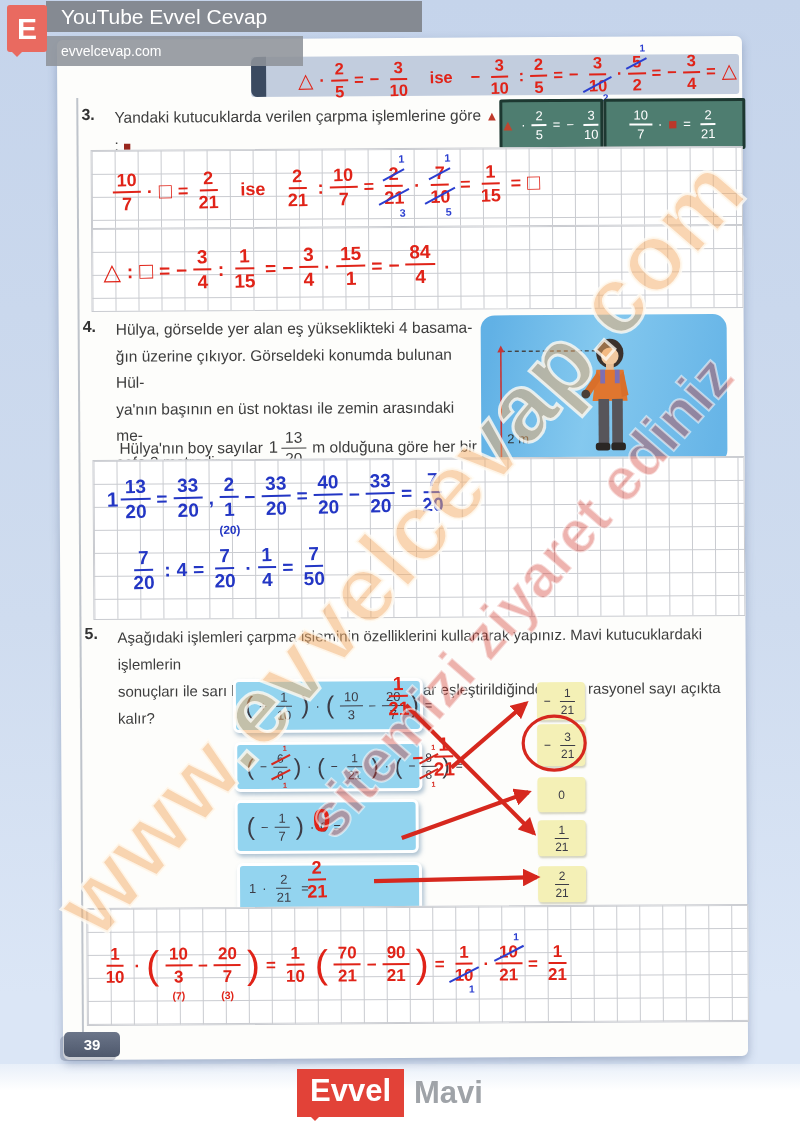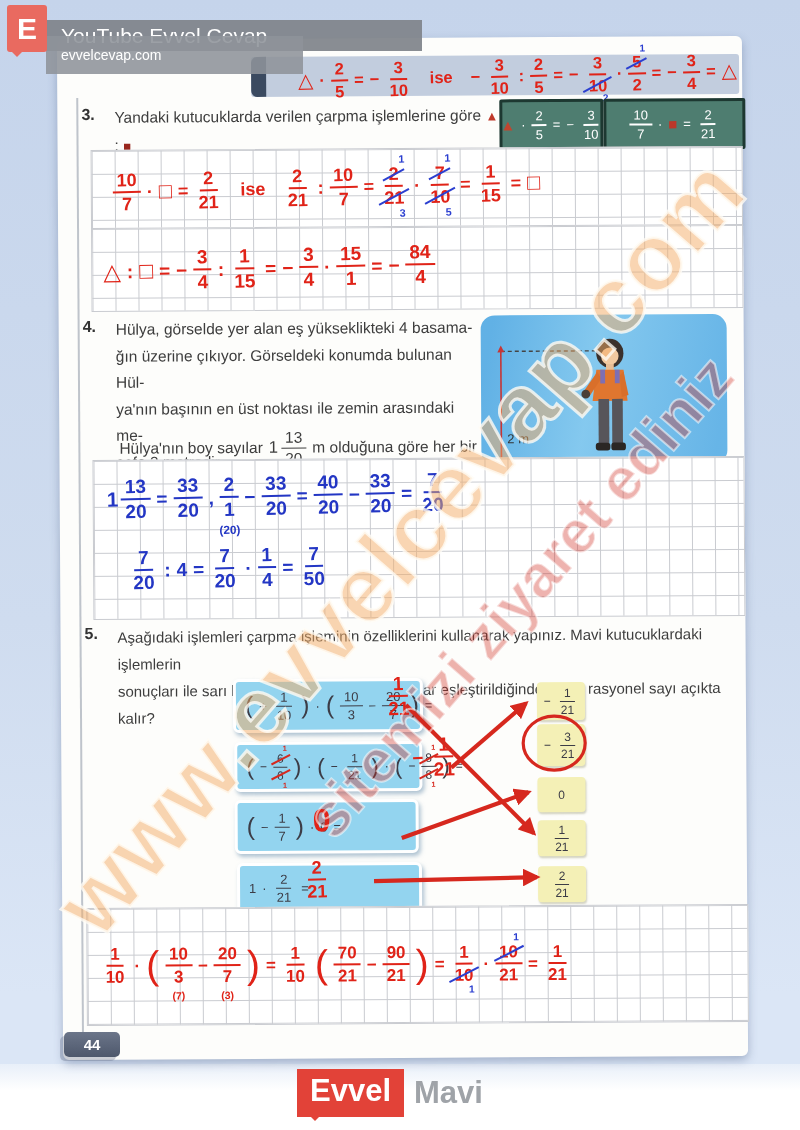--- a/index.html
+++ b/index.html
@@ -68,23 +68,23 @@
     box-shadow:1px 2px 2px rgba(150,150,110,.4);display:flex;align-items:center;justify-content:center;
     color:#4a4a4a;}
   
   #illo{position:absolute;left:418px;top:274px;width:254px;height:294px;}
   .sky{position:absolute;left:4px;top:4px;width:246px;height:150px;border-radius:14px;
     background:linear-gradient(100deg,#59ade4 5%,#7ec6ee 45%,#5fb1e6 95%);opacity:.95;}
   .step{position:absolute;border-radius:2px;}
   .ground{position:absolute;left:0;top:268px;width:252px;height:9px;background:#45464a;}
   .mlabel{position:absolute;left:30px;top:120px;color:#333;font-size:13px;}
   
-  .banner1{position:absolute;left:46px;top:20px;width:376px;height:31px;background:rgba(128,132,139,.93);
+  .banner1{position:absolute;left:46px;top:1px;width:376px;height:31px;background:rgba(128,132,139,.93);
     color:#fff;font-size:21px;display:flex;align-items:center;padding-left:15px;box-sizing:border-box;}
-  .banner2{position:absolute;left:46px;top:36px;width:257px;height:38px;background:rgba(142,147,154,.88);
+  .banner2{position:absolute;left:46px;top:36px;width:257px;height:30px;background:rgba(142,147,154,.88);
     color:#fff;font-size:14px;display:flex;align-items:center;padding-left:15px;box-sizing:border-box;}
   .elogo{position:absolute;left:7px;top:5px;width:40px;height:47px;background:#e96a60;border-radius:3px;
     color:#fff;font-size:30px;font-weight:700;display:flex;align-items:center;justify-content:center;}
   .elogo::after{content:"";position:absolute;left:3px;bottom:-12px;border:7px solid transparent;
     border-top-color:#e96a60;}
   
   .page-badge{position:absolute;left:64px;top:1032px;width:56px;height:25px;
     background:linear-gradient(180deg,#6b7589,#4e586c);border-radius:5px;color:#fff;font-weight:700;
     font-size:15px;display:flex;align-items:center;justify-content:center;
     box-shadow:-4px 4px 0 rgba(90,100,125,.30);}
@@ -753,18 +753,18 @@
     </div>
   </div>
 
   <div class="banner1">YouTube Evvel Cevap</div>
   <div class="banner2">evvelcevap.com</div>
   <div class="elogo">E</div>
 
   <div class="wm" id="wm1">www.evvelcevap.com</div>
   <div class="wm" id="wm2">sitemizi ziyaret ediniz</div>
 
-  <div class="page-badge">44</div>
+  <div class="page-badge">39</div>
   <div class="brand">
     <span class="brand-red">Evvel</span>
     <span class="brand-gray">Mavi</span>
   </div>
 </div>
 
 </body></html>

